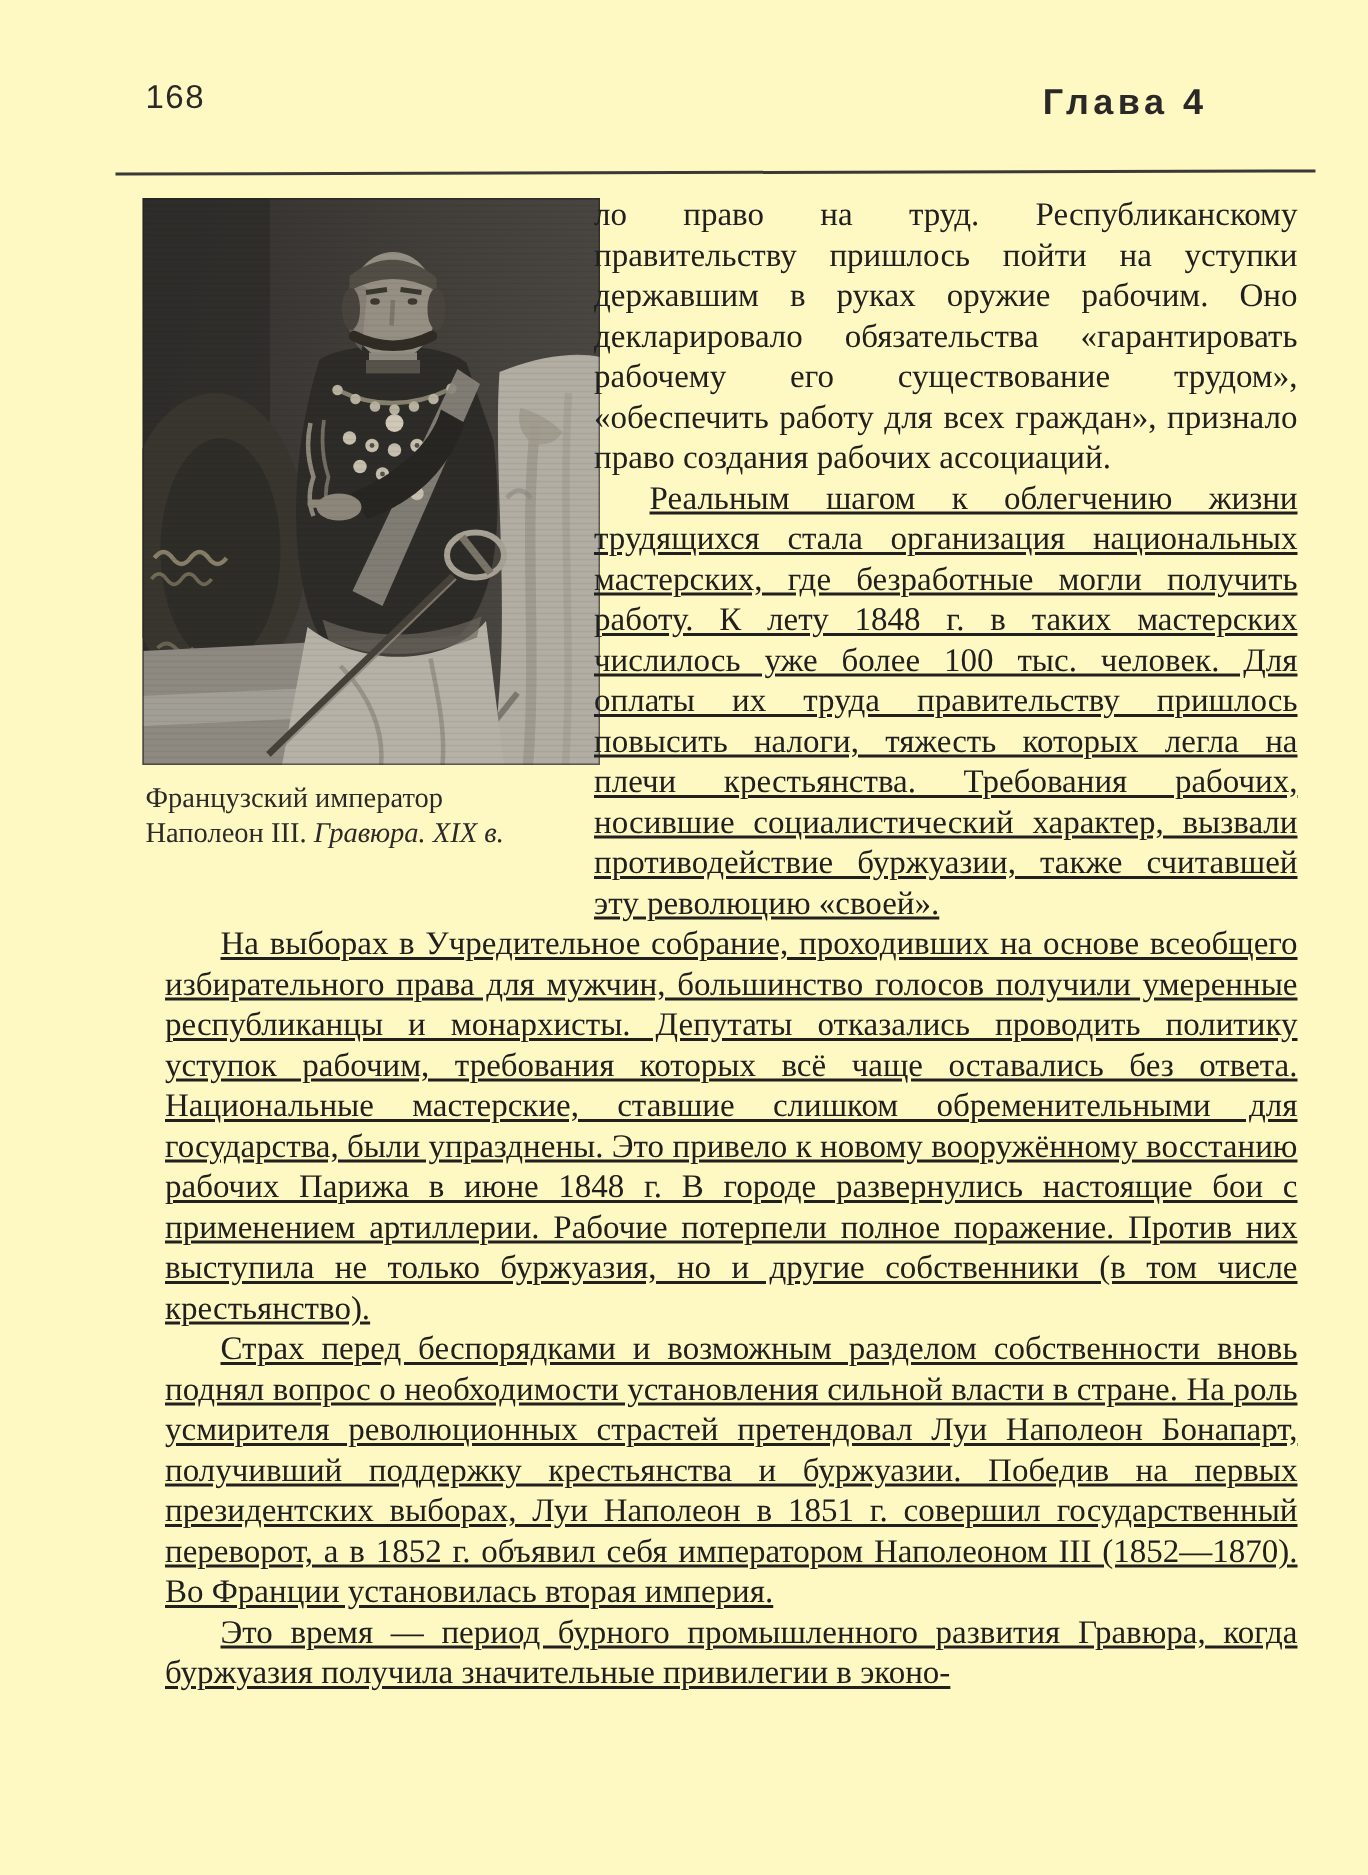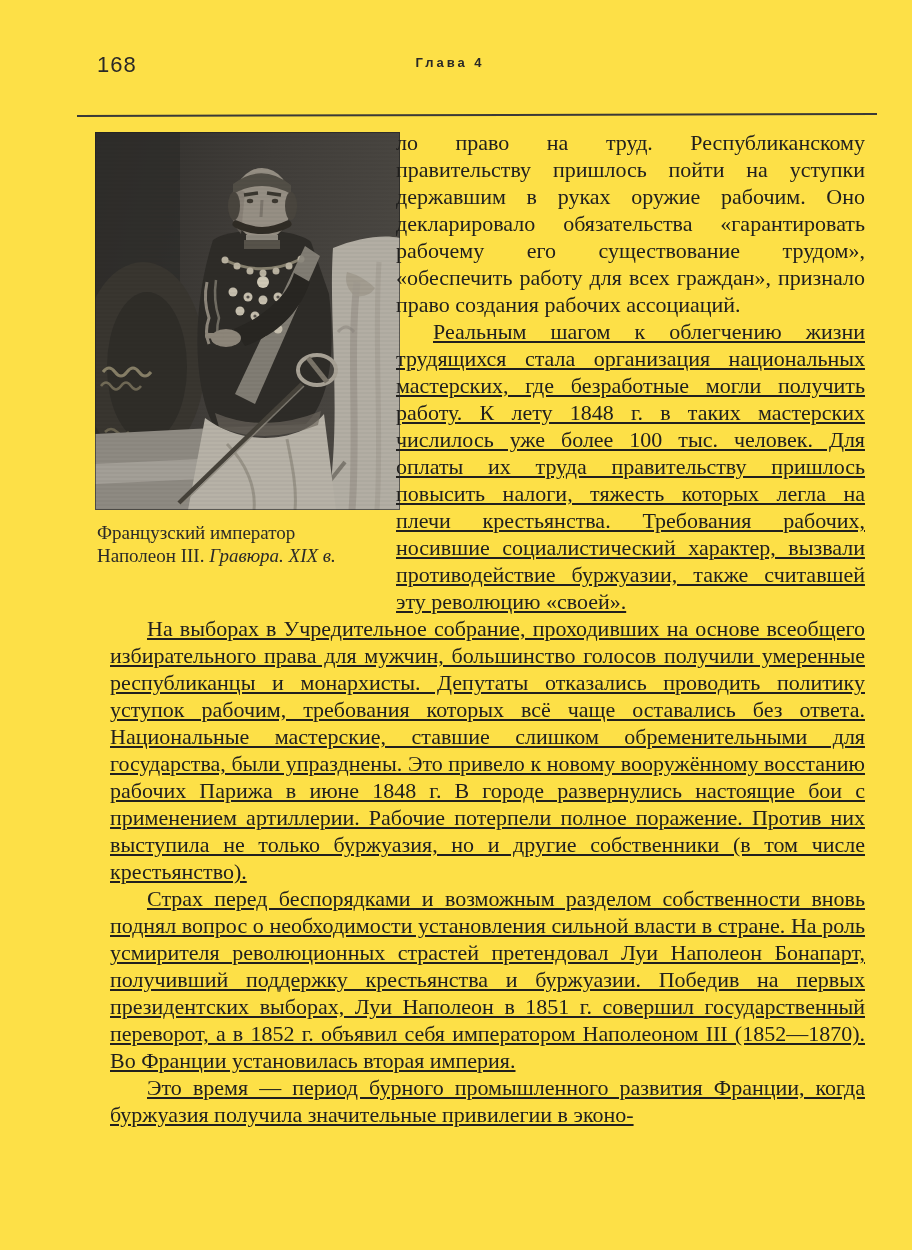--- a/index.html
+++ b/index.html
@@ -1,45 +1,45 @@
 <!DOCTYPE html>
 <html lang="ru"><head>
 <meta charset="utf-8">
 <style>
   html, body { margin: 0; padding: 0; background: #ffffff; }
   .page {
     position: relative;
     width: 912px;
     height: 1250px;
     box-sizing: border-box;
-    background: #fde047;
+    background: #fef9c3;
     padding: 52px 47px 0 95px;
     font-family: "Liberation Serif", serif;
     color: #21201e;
     overflow: hidden;
   }
   .header {
     position: relative;
     height: 30px;
   }
   .page-number {
     position: absolute;
     left: 2px; top: 0;
     font-family: "Liberation Sans", sans-serif;
     font-size: 22px;
     letter-spacing: 1px;
     color: #2a2927;
   }
   .chapter-title {
     position: absolute;
     left: 0; right: 60px; top: 3px;
-    text-align: center;
+    text-align: right;
     font-family: "Liberation Sans", sans-serif;
     font-weight: bold;
-    font-size: 13px;
+    font-size: 24px;
     letter-spacing: 3px;
     color: #2a2927;
   }
   .header-rule {
     border: none;
     border-top: 2px solid #3a3937;
     margin: 32px 0 0 -18px;
     width: 800px;
     transform: rotate(-0.15deg);
   }
@@ -197,16 +197,16 @@
       </svg>
       <figcaption class="figcaption">
         <span>Французский император Наполеон III. </span><em>Гравюра. XIX в.</em>
       </figcaption>
     </figure>
 
     <p class="para">ло право на труд. Республиканскому правительству пришлось пойти на уступки державшим в руках оружие рабочим. Оно декларировало обязательства «гарантировать рабочему его существование трудом», «обеспечить работу для всех граждан», признало право создания рабочих ассоциаций.</p>
     <p class="para indent">Реальным шагом к облегчению жизни трудящихся стала организация национальных мастерских, где безработные могли получить работу. К лету 1848 г. в таких мастерских числилось уже более 100 тыс. человек. Для оплаты их труда правительству пришлось повысить налоги, тяжесть которых легла на плечи крестьянства. Требования рабочих, носившие социалистический характер, вызвали противодействие буржуазии, также считавшей эту революцию «своей».</p>
     <p class="para indent">На выборах в Учредительное собрание, проходивших на основе всеобщего избирательного права для мужчин, большинство голосов получили умеренные республиканцы и монархисты. Депутаты отказались проводить политику уступок рабочим, требования которых всё чаще оставались без ответа. Национальные мастерские, ставшие слишком обременительными для государства, были упразднены. Это привело к новому вооружённому восстанию рабочих Парижа в июне 1848 г. В городе развернулись настоящие бои с применением артиллерии. Рабочие потерпели полное поражение. Против них выступила не только буржуазия, но и другие собственники (в том числе крестьянство).</p>
     <p class="para indent">Страх перед беспорядками и возможным разделом собственности вновь поднял вопрос о необходимости установления сильной власти в стране. На роль усмирителя революционных страстей претендовал Луи Наполеон Бонапарт, получивший поддержку крестьянства и буржуазии. Победив на первых президентских выборах, Луи Наполеон в 1851 г. совершил государственный переворот, а в 1852 г. объявил себя императором Наполеоном III (1852—1870). Во Франции установилась вторая империя.</p>
-    <p class="para indent">Это время — период бурного промышленного развития Франции, когда буржуазия получила значительные привилегии в эконо-</p>
+    <p class="para indent">Это время — период бурного промышленного развития Гравюра, когда буржуазия получила значительные привилегии в эконо-</p>
 
   </div>
 </div>
 
 </body></html>

